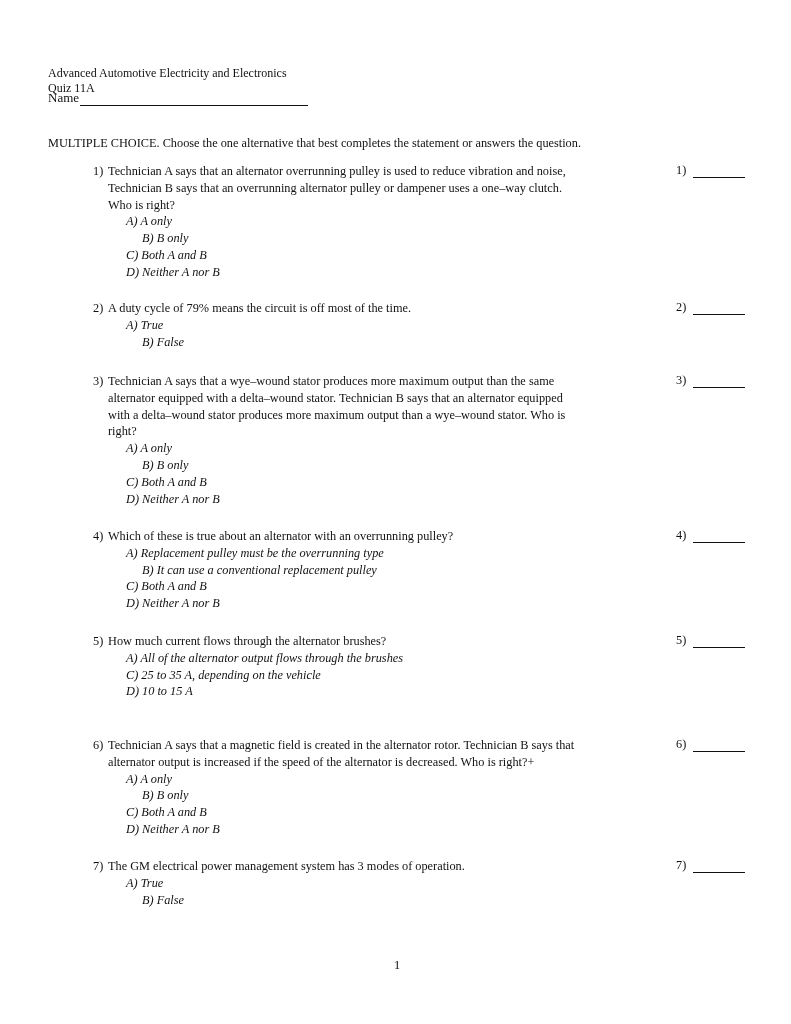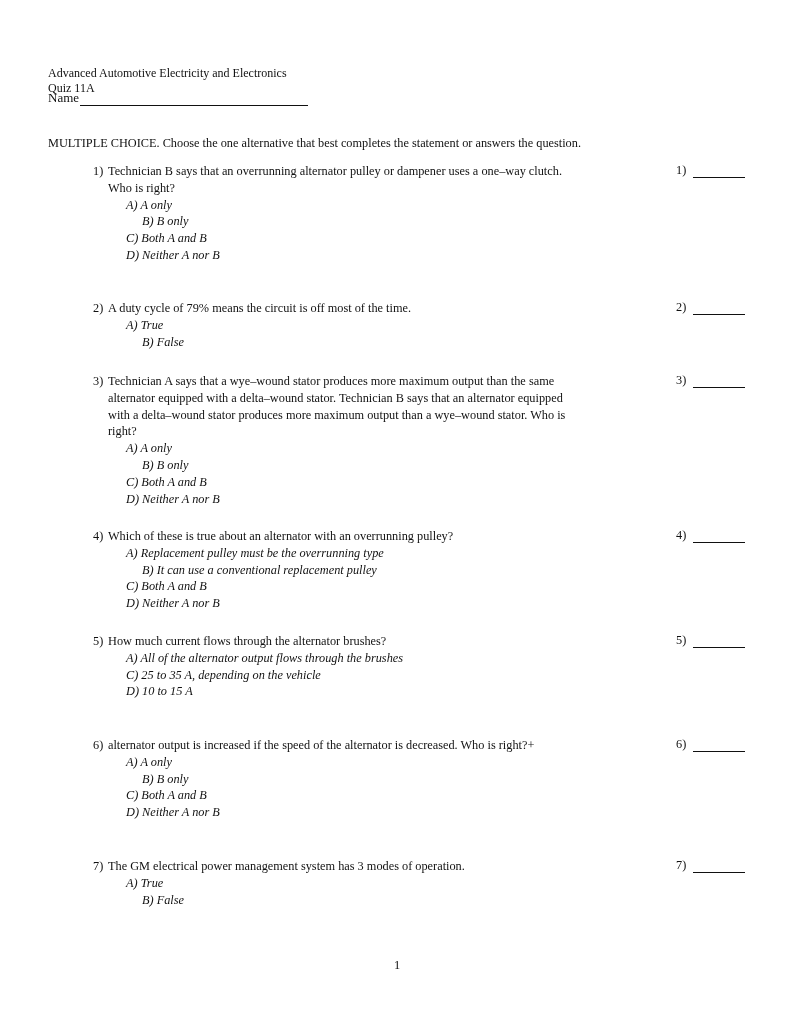--- a/index.html
+++ b/index.html
@@ -32,20 +32,21 @@
   <span>Name</span>
   <span class="name-line"></span>
 </div>
 
 <div class="instructions">MULTIPLE CHOICE.  Choose the one alternative that best completes the statement or answers the question.</div>
 
 <div class="q" style="top:163px;">
   <div class="stem">
     <span class="qnum">1)</span>
     <div class="stem-text">
+      <div>Technician A says that an alternator overrunning pulley is used to reduce vibration and noise,</div>
       <div>Technician B says that an overrunning alternator pulley or dampener uses a one–way clutch.</div>
       <div>Who is right?</div>
     </div>
   </div>
   <div class="choices">
     <div class="choice">A) A only</div>
     <div class="choice b">B) B only</div>
     <div class="choice">C) Both A and B</div>
     <div class="choice">D) Neither A nor B</div>
   </div>
@@ -128,20 +129,21 @@
 </div>
 <div class="ans" style="top:633px;">
   <span>5)</span>
   <span class="ans-line"></span>
 </div>
 
 <div class="q" style="top:737px;">
   <div class="stem">
     <span class="qnum">6)</span>
     <div class="stem-text">
+      <div>Technician A says that a magnetic field is created in the alternator rotor.  Technician B says that</div>
       <div>alternator output is increased if the speed of the alternator is decreased.  Who is right?+</div>
     </div>
   </div>
   <div class="choices">
     <div class="choice">A) A only</div>
     <div class="choice b">B) B only</div>
     <div class="choice">C) Both A and B</div>
     <div class="choice">D) Neither A nor B</div>
   </div>
 </div>

